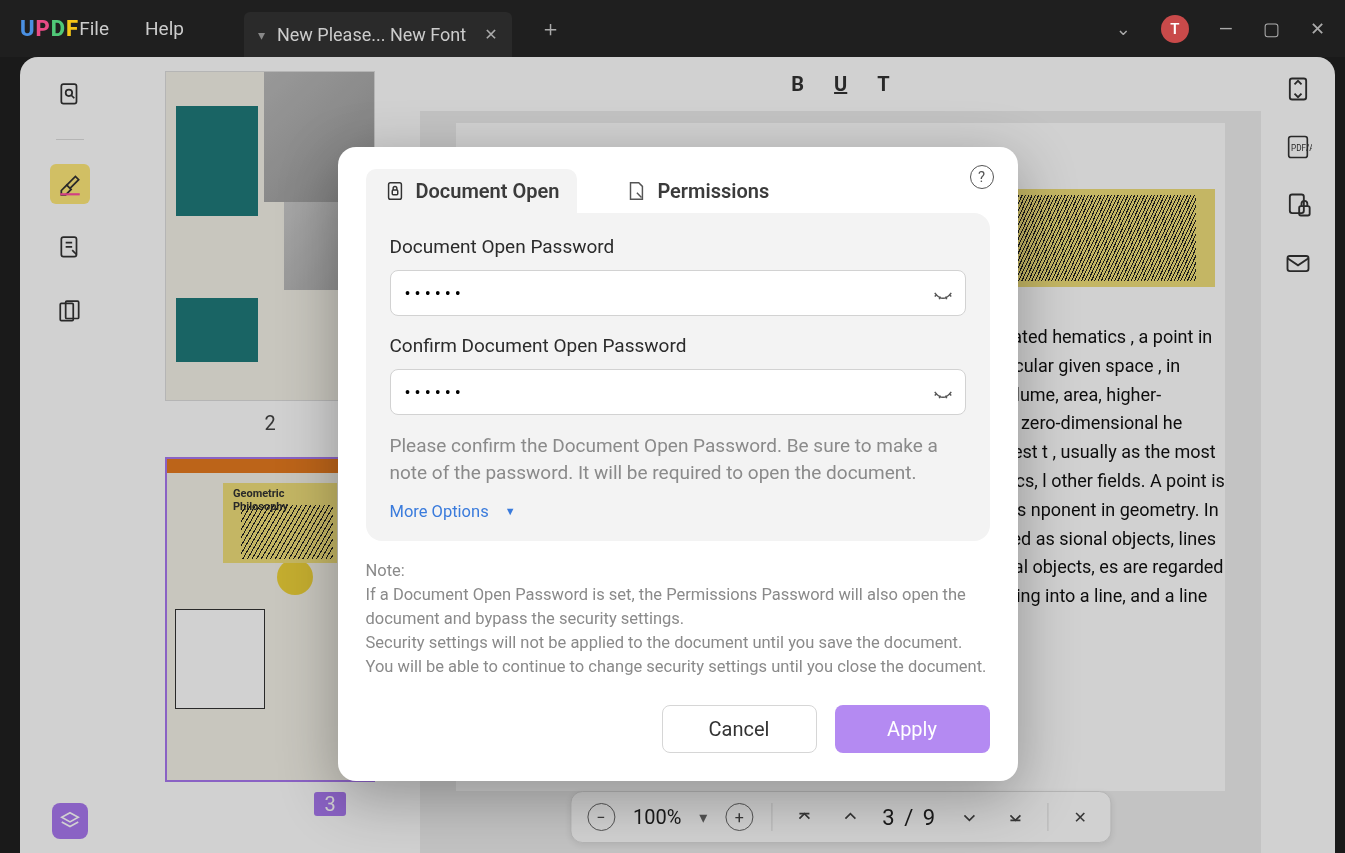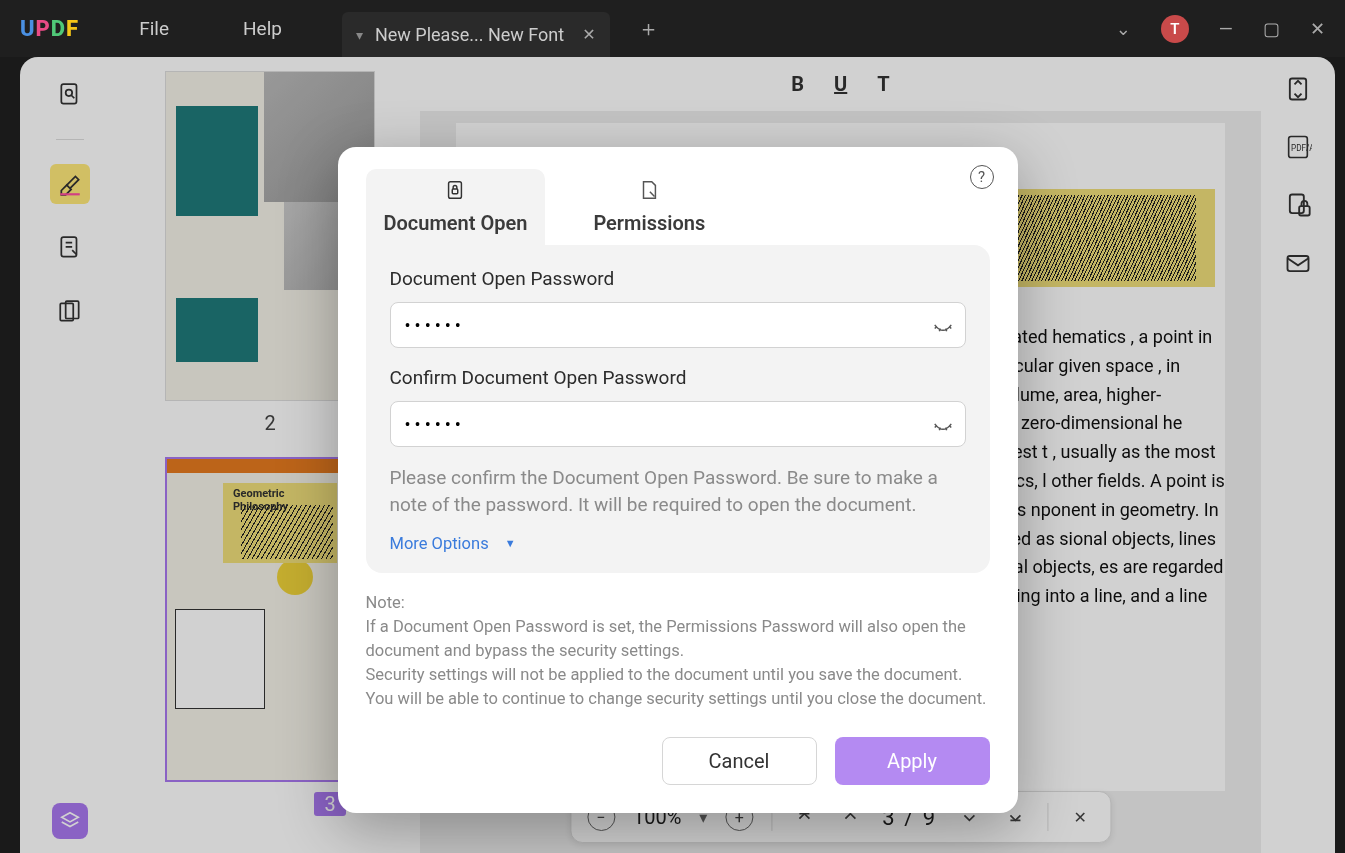--- a/index.html
+++ b/index.html
@@ -4,21 +4,21 @@
 <style>
 * { margin: 0; padding: 0; box-sizing: border-box; font-family: -apple-system, BlinkMacSystemFont, "Segoe UI", Roboto, sans-serif; }
 html, body { width: 1345px; height: 853px; overflow: hidden; background: #1a1a1a; }
 
 .titlebar { height: 57px; background: #1f1f1f; display: flex; align-items: center; position: relative; }
 .logo { margin-left: 20px; font-weight: 800; font-size: 22px; letter-spacing: 1px; }
 .logo .u { color: #4a90e2; }
 .logo .p { color: #e94b86; }
 .logo .d { color: #50c878; }
 .logo .f { color: #f5c518; }
-.menubar { display: flex; gap: 74px; margin-left: 60px; }
+.menubar { display: flex; gap: 36px; }
 .menubar .menu-item { color: #ccc; font-size: 19px; cursor: pointer; }
 .tab { margin-left: 60px; height: 45px; display: flex; align-items: center; background: #2a2a2a; border-radius: 6px 6px 0 0; padding: 0 14px; gap: 12px; margin-top: 12px; }
 .tab-chev { color: #888; font-size: 14px; }
 .tab-title { color: #ccc; font-size: 18px; }
 .tab-close { color: #aaa; font-size: 16px; cursor: pointer; margin-left: 6px; }
 .tab-add { color: #aaa; font-size: 22px; margin-left: 28px; cursor: pointer; }
 .win-controls { position: absolute; right: 20px; display: flex; gap: 30px; align-items: center; }
 .avatar { width: 28px; height: 28px; border-radius: 50%; background: #c94a4a; color: #fff; display: flex; align-items: center; justify-content: center; font-size: 15px; font-weight: 600; }
 .chev-down { color: #aaa; font-size: 18px; }
 .win-btn { color: #aaa; font-size: 18px; cursor: pointer; }
@@ -73,21 +73,21 @@
 .fb-btn { width: 28px; height: 28px; display: flex; align-items: center; justify-content: center; color: #444; border-radius: 50%; cursor: pointer; }
 .fb-btn.round { border: 1.5px solid #666; }
 .zoom { font-size: 20px; color: #222; }
 .fb-sep { width: 1px; height: 28px; background: #ddd; }
 .page-ind { font-size: 22px; color: #222; letter-spacing: 2px; }
 
 .overlay { position: absolute; inset: 0; background: rgba(0,0,0,.18); display: flex; align-items: flex-start; justify-content: center; }
 .dialog { margin-top: 90px; width: 680px; background: #fff; border-radius: 18px; box-shadow: 0 16px 60px rgba(0,0,0,.3); padding: 22px 28px 28px; position: relative; }
 .dlg-help { position: absolute; right: 24px; top: 18px; width: 24px; height: 24px; border: 1.8px solid #555; border-radius: 50%; display: flex; align-items: center; justify-content: center; color: #555; font-size: 15px; cursor: pointer; }
 .tabs { display: flex; gap: 30px; }
-.dlg-tab { display: flex; align-items: center; gap: 10px; padding: 10px 18px; border-radius: 10px 10px 0 0; font-size: 20px; font-weight: 600; color: #3b3b3b; cursor: pointer; flex-direction: column; }
+.dlg-tab { display: flex; align-items: center; gap: 10px; padding: 10px 18px; border-radius: 10px 10px 0 0; font-size: 20px; font-weight: 600; color: #3b3b3b; cursor: pointer; }
 .dlg-tab.active { background: #f3f3f3; }
 .tab-panel { background: #f3f3f3; border-radius: 0 16px 16px 16px; padding: 22px 24px 20px; }
 .lbl { font-size: 19px; color: #2b2b2b; margin-bottom: 12px; }
 .pw-wrap { position: relative; margin-bottom: 18px; }
 .pw { width: 100%; height: 46px; border: 1px solid #d2d2d2; border-radius: 8px; background: #fff; padding: 0 46px 0 14px; font-size: 18px; letter-spacing: 4px; }
 .eye { position: absolute; right: 12px; top: 50%; transform: translateY(-50%); cursor: pointer; color: #555; }
 .hint { font-size: 19px; color: #8a8a8a; line-height: 1.4; }
 .more { margin-top: 16px; color: #3a7bdc; font-size: 16.5px; cursor: pointer; display: flex; align-items: center; gap: 16px; }
 .more .tri { font-size: 11px; }
 .note { font-size: 16.5px; color: #8a8a8a; line-height: 1.45; margin-top: 18px; }

